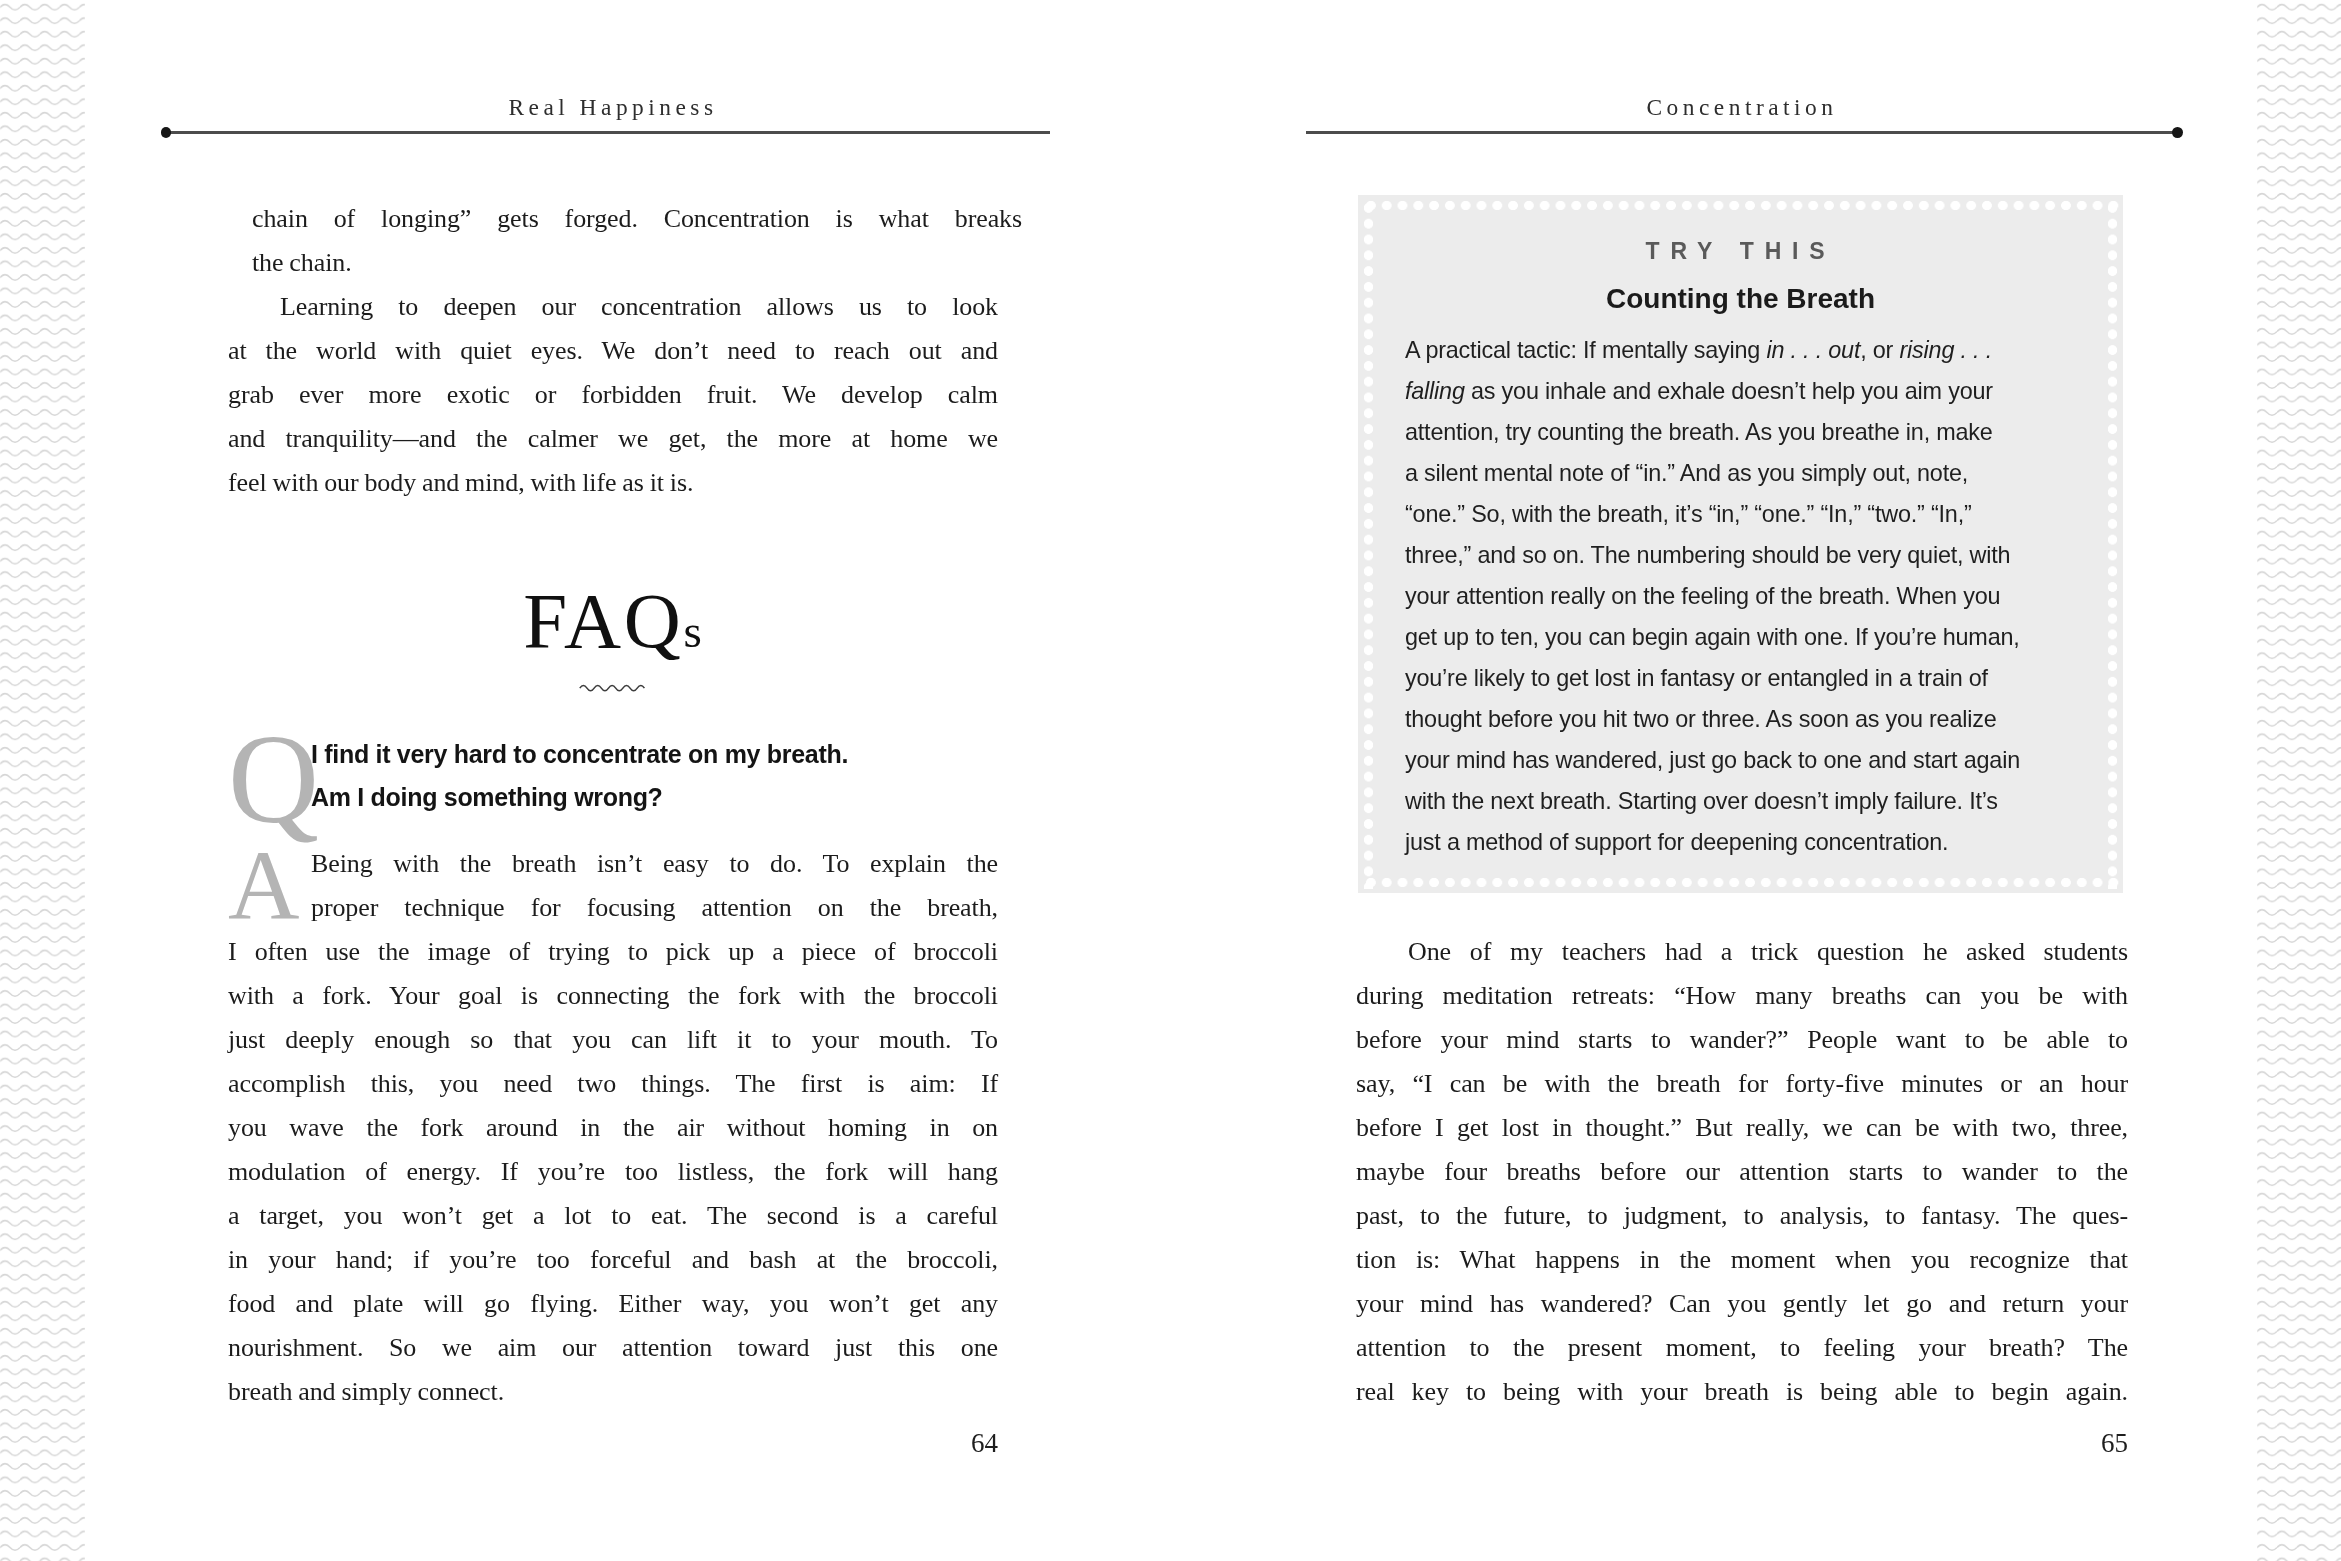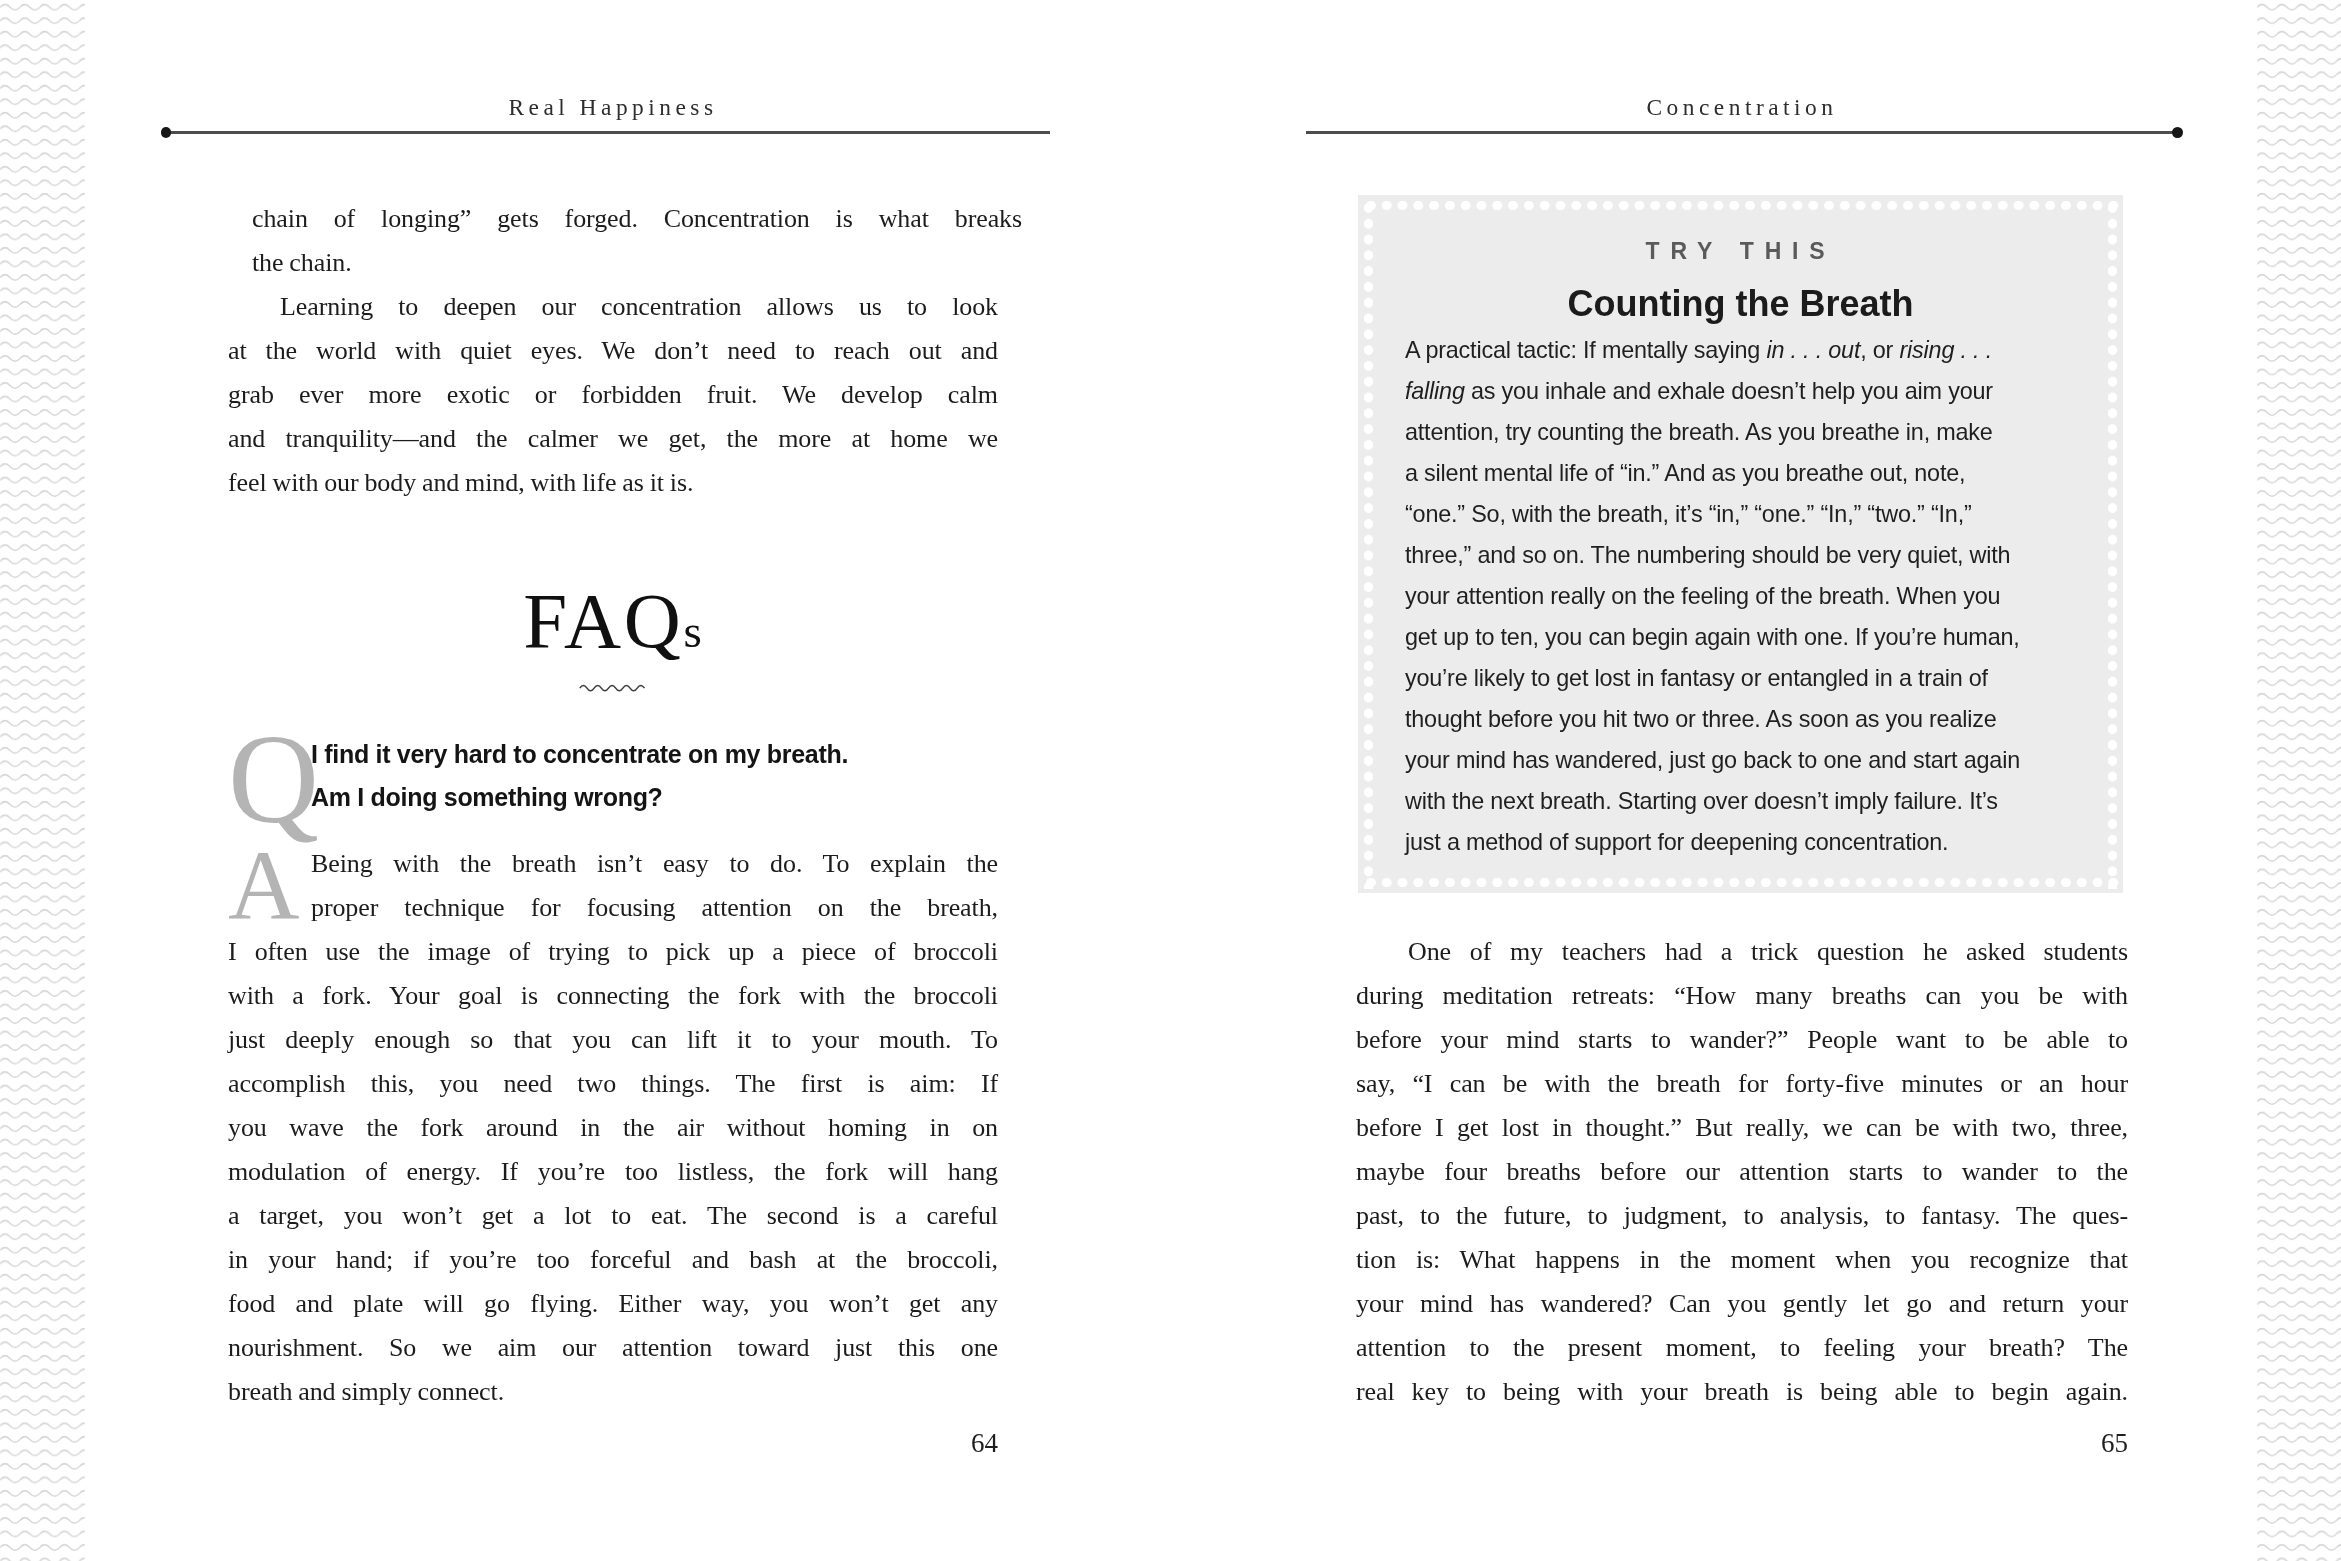--- a/index.html
+++ b/index.html
@@ -73,21 +73,21 @@
   }
   .perf.left { left:3.6px; } .perf.right { right:3.6px; }
 
   .kicker {
     font-family:"Liberation Sans", sans-serif; font-weight:bold;
     font-size:23px; letter-spacing:10.8px; color:var(--kicker-gray,#5a5a5a);
     text-align:center; white-space:nowrap;
   }
   .box-title {
     font-family:"Liberation Sans", sans-serif; font-weight:bold;
-    font-size:36px; color:#1b1b1b; text-align:center; white-space:nowrap;
+    font-size:28px; color:#1b1b1b; text-align:center; white-space:nowrap;
   }
   .box-body {
     font-family:"Liberation Sans", sans-serif;
     font-size:23.4px; line-height:41px; letter-spacing:-0.2px; color:#1f1f1f;
   }
   .box-body .line { white-space:nowrap; }
 
   .page-number { font-size:27px; color:#1e1e1e; text-align:right; }
 </style>
 </head>
@@ -180,21 +180,21 @@
     <div class="perf bottom"></div>
     <div class="perf left"></div>
     <div class="perf right"></div>
 
     <div class="abs kicker" style="left:0; top:43px; width:100%;">TRY THIS</div>
     <div class="abs box-title" style="left:0; top:88px; width:100%;">Counting the Breath</div>
     <div class="abs box-body" style="left:47px; top:135px; width:692px;">
         <div class="line"><span>A practical tactic: If mentally saying </span><span class="it">in . . . out</span><span>, or </span><span class="it">rising . . .</span></div>
         <div class="line"><span class="it">falling</span><span> as you inhale and exhale doesn’t help you aim your</span></div>
         <div class="line">attention, try counting the breath. As you breathe in, make</div>
-        <div class="line">a silent mental life of “in.” And as you breathe out, note,</div>
+        <div class="line">a silent mental note of “in.” And as you simply out, note,</div>
         <div class="line">“one.” So, with the breath, it’s “in,” “one.” “In,” “two.” “In,”</div>
         <div class="line">three,” and so on. The numbering should be very quiet, with</div>
         <div class="line">your attention really on the feeling of the breath. When you</div>
         <div class="line">get up to ten, you can begin again with one. If you’re human,</div>
         <div class="line">you’re likely to get lost in fantasy or entangled in a train of</div>
         <div class="line">thought before you hit two or three. As soon as you realize</div>
         <div class="line">your mind has wandered, just go back to one and start again</div>
         <div class="line">with the next breath. Starting over doesn’t imply failure. It’s</div>
         <div class="line">just a method of support for deepening concentration.</div>
       </div>

